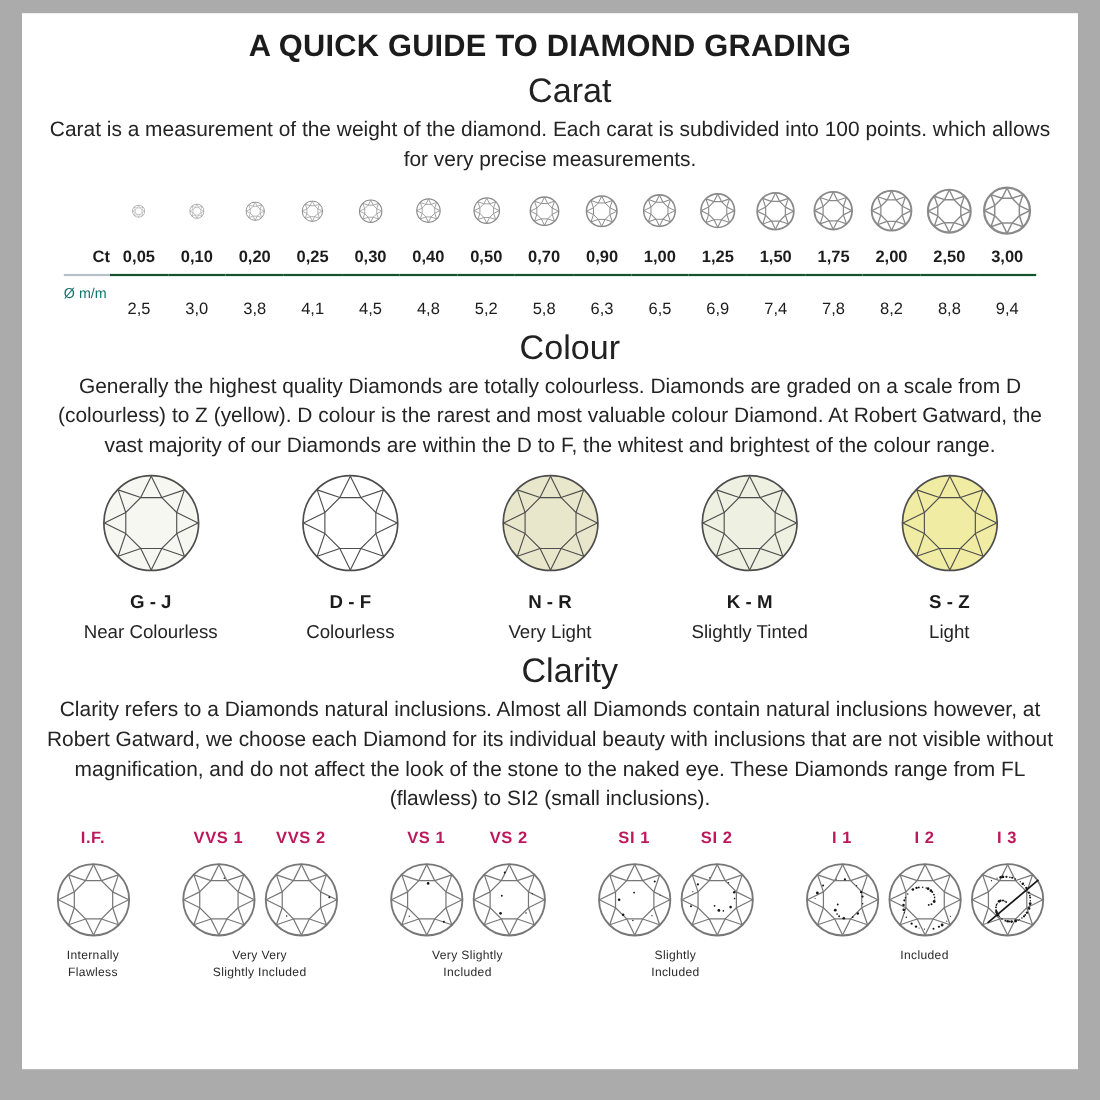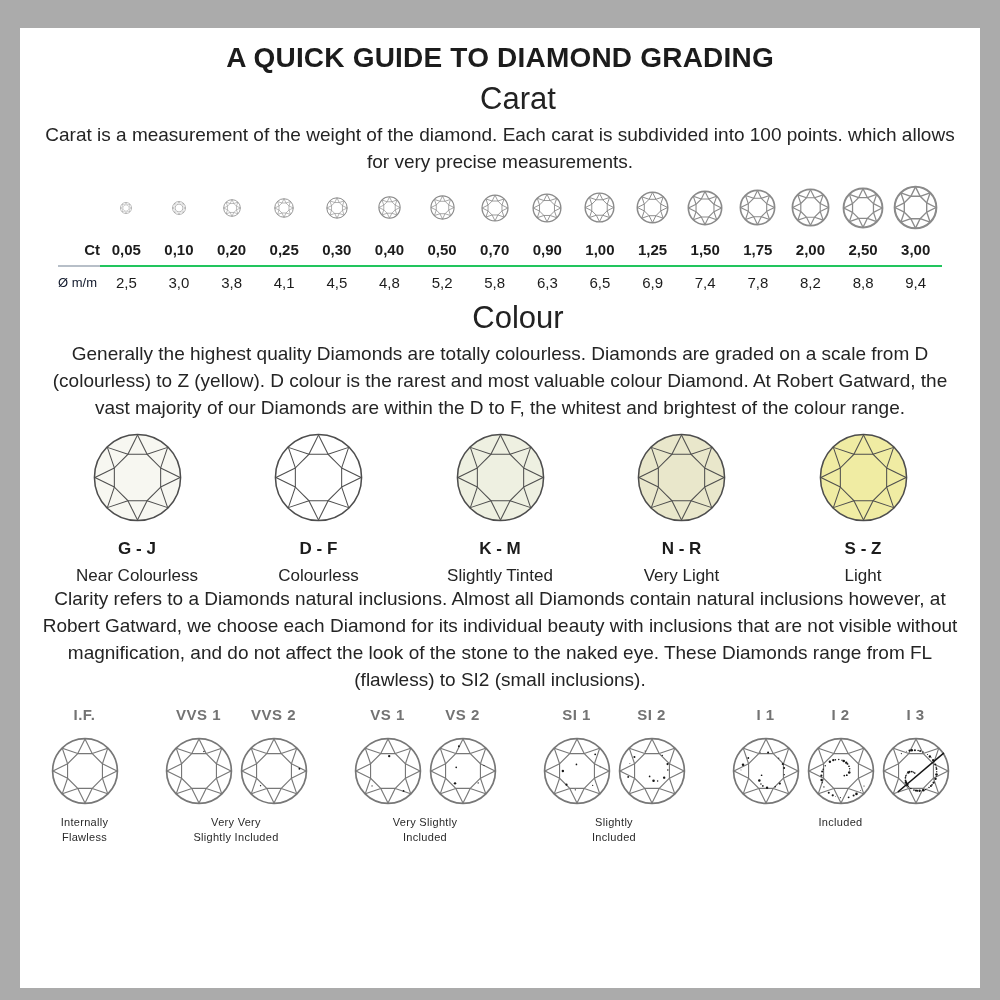--- a/index.html
+++ b/index.html
@@ -4,21 +4,21 @@
 <style>
   html,body{margin:0;padding:0;}
   body{
     width:1000px;height:1000px;
     background:#ababab;
     font-family:"Liberation Sans",sans-serif;
     color:#1c1c1c;
     position:relative;
   }
   .frame{
-    position:absolute;left:20px;top:28px;width:960px;height:960px;
+    position:absolute;left:20px;top:12px;width:960px;height:960px;
     background:#ffffff;
     text-align:center;
     overflow:hidden;
   }
   .main-title{
     font-size:28px;font-weight:700;letter-spacing:.2px;
     margin:14px auto 2px;
   }
   .section-heading{
     font-size:31px;font-weight:400;color:#222;
@@ -30,37 +30,37 @@
     max-width:932px;margin:0 auto;
   }
   
   .carat-table{
     width:884px;margin:4px auto 0;
     display:grid;grid-template-columns:42px repeat(16,1fr);
   }
   .icon-cell{height:56px;display:flex;align-items:center;justify-content:center;}
   .ct-cell{font-weight:700;font-size:15px;padding:5px 0 7px;}
   .ct-row-label{font-weight:700;font-size:15px;padding:5px 0 7px;text-align:right;}
-  .mm-cell{font-size:15px;padding:7px 0 2px;border-top:2px solid #22c55e;}
-  .mm-row-label{font-size:13px;color:#0f172a;padding:8px 0 2px;border-top:2px solid #b7bfc8;text-align:left;}
+  .mm-cell{font-size:15px;padding:21px 0 2px;border-top:2px solid #14532d;}
+  .mm-row-label{font-size:13px;color:#0f766e;padding:8px 0 2px;border-top:2px solid #b7bfc8;text-align:left;}
   
   .colour-row{
     width:906px;margin:9px auto 0;
     display:flex;justify-content:space-between;
   }
   .colour-group{width:180px;}
   .colour-range{font-size:17px;font-weight:700;margin-top:11px;}
   .colour-name{font-size:17px;margin-top:7px;color:#242424;}
   
   .clarity-strip{
     display:flex;justify-content:center;align-items:flex-start;
     gap:44px;margin-top:12px;
   }
   .stone-labels{display:flex;gap:5px;justify-content:center;margin-bottom:13px;}
-  .stone-label{width:70px;font-weight:700;font-size:15px;letter-spacing:.5px;color:#737373;}
+  .stone-label{width:70px;font-weight:700;font-size:15px;letter-spacing:.5px;color:#be185d;}
   .stones{display:flex;gap:5px;justify-content:center;}
   .stone-cell{width:70px;height:70px;}
   .clarity-desc{
     font-size:11px;line-height:1.4;margin-top:9px;color:#2a2a2a;
     white-space:pre-line;letter-spacing:.3px;
   }
   .footer-text{font-size:31px;font-weight:400;margin-top:14px;color:#111;}
 </style>
 </head>
 <body>
@@ -507,20 +507,44 @@
             <line x1="60.3" y1="25.1" x2="50.0" y2="4.2" stroke="#4d4d4d" stroke-width="1.1"></line>
             <line x1="60.3" y1="25.1" x2="82.4" y2="17.6" stroke="#4d4d4d" stroke-width="1.1"></line>
             <line x1="74.9" y1="39.7" x2="82.4" y2="17.6" stroke="#4d4d4d" stroke-width="1.1"></line>
             <line x1="74.9" y1="39.7" x2="95.8" y2="50.0" stroke="#4d4d4d" stroke-width="1.1"></line>
           </svg></div>
         <div class="colour-range">D - F</div>
         <div class="colour-name">Colourless</div>
       </div>
       <div class="colour-group">
         <div><svg width="93" height="93" viewBox="0 0 100 100">
+            <circle cx="50" cy="50" r="46.3" fill="#e9e7cb" stroke="#4d4d4d" stroke-width="1.6500000000000001"></circle>
+            <polygon points="74.9,60.3 60.3,74.9 39.7,74.9 25.1,60.3 25.1,39.7 39.7,25.1 60.3,25.1 74.9,39.7" fill="none" stroke="#4d4d4d" stroke-width="1.1"></polygon>
+            <line x1="74.9" y1="60.3" x2="95.8" y2="50.0" stroke="#4d4d4d" stroke-width="1.1"></line>
+            <line x1="74.9" y1="60.3" x2="82.4" y2="82.4" stroke="#4d4d4d" stroke-width="1.1"></line>
+            <line x1="60.3" y1="74.9" x2="82.4" y2="82.4" stroke="#4d4d4d" stroke-width="1.1"></line>
+            <line x1="60.3" y1="74.9" x2="50.0" y2="95.8" stroke="#4d4d4d" stroke-width="1.1"></line>
+            <line x1="39.7" y1="74.9" x2="50.0" y2="95.8" stroke="#4d4d4d" stroke-width="1.1"></line>
+            <line x1="39.7" y1="74.9" x2="17.6" y2="82.4" stroke="#4d4d4d" stroke-width="1.1"></line>
+            <line x1="25.1" y1="60.3" x2="17.6" y2="82.4" stroke="#4d4d4d" stroke-width="1.1"></line>
+            <line x1="25.1" y1="60.3" x2="4.2" y2="50.0" stroke="#4d4d4d" stroke-width="1.1"></line>
+            <line x1="25.1" y1="39.7" x2="4.2" y2="50.0" stroke="#4d4d4d" stroke-width="1.1"></line>
+            <line x1="25.1" y1="39.7" x2="17.6" y2="17.6" stroke="#4d4d4d" stroke-width="1.1"></line>
+            <line x1="39.7" y1="25.1" x2="17.6" y2="17.6" stroke="#4d4d4d" stroke-width="1.1"></line>
+            <line x1="39.7" y1="25.1" x2="50.0" y2="4.2" stroke="#4d4d4d" stroke-width="1.1"></line>
+            <line x1="60.3" y1="25.1" x2="50.0" y2="4.2" stroke="#4d4d4d" stroke-width="1.1"></line>
+            <line x1="60.3" y1="25.1" x2="82.4" y2="17.6" stroke="#4d4d4d" stroke-width="1.1"></line>
+            <line x1="74.9" y1="39.7" x2="82.4" y2="17.6" stroke="#4d4d4d" stroke-width="1.1"></line>
+            <line x1="74.9" y1="39.7" x2="95.8" y2="50.0" stroke="#4d4d4d" stroke-width="1.1"></line>
+          </svg></div>
+        <div class="colour-range">N - R</div>
+        <div class="colour-name">Very Light</div>
+      </div>
+      <div class="colour-group">
+        <div><svg width="93" height="93" viewBox="0 0 100 100">
             <circle cx="50" cy="50" r="46.3" fill="#eef0e1" stroke="#4d4d4d" stroke-width="1.6500000000000001"></circle>
             <polygon points="74.9,60.3 60.3,74.9 39.7,74.9 25.1,60.3 25.1,39.7 39.7,25.1 60.3,25.1 74.9,39.7" fill="none" stroke="#4d4d4d" stroke-width="1.1"></polygon>
             <line x1="74.9" y1="60.3" x2="95.8" y2="50.0" stroke="#4d4d4d" stroke-width="1.1"></line>
             <line x1="74.9" y1="60.3" x2="82.4" y2="82.4" stroke="#4d4d4d" stroke-width="1.1"></line>
             <line x1="60.3" y1="74.9" x2="82.4" y2="82.4" stroke="#4d4d4d" stroke-width="1.1"></line>
             <line x1="60.3" y1="74.9" x2="50.0" y2="95.8" stroke="#4d4d4d" stroke-width="1.1"></line>
             <line x1="39.7" y1="74.9" x2="50.0" y2="95.8" stroke="#4d4d4d" stroke-width="1.1"></line>
             <line x1="39.7" y1="74.9" x2="17.6" y2="82.4" stroke="#4d4d4d" stroke-width="1.1"></line>
             <line x1="25.1" y1="60.3" x2="17.6" y2="82.4" stroke="#4d4d4d" stroke-width="1.1"></line>
             <line x1="25.1" y1="60.3" x2="4.2" y2="50.0" stroke="#4d4d4d" stroke-width="1.1"></line>
@@ -528,44 +552,20 @@
             <line x1="25.1" y1="39.7" x2="17.6" y2="17.6" stroke="#4d4d4d" stroke-width="1.1"></line>
             <line x1="39.7" y1="25.1" x2="17.6" y2="17.6" stroke="#4d4d4d" stroke-width="1.1"></line>
             <line x1="39.7" y1="25.1" x2="50.0" y2="4.2" stroke="#4d4d4d" stroke-width="1.1"></line>
             <line x1="60.3" y1="25.1" x2="50.0" y2="4.2" stroke="#4d4d4d" stroke-width="1.1"></line>
             <line x1="60.3" y1="25.1" x2="82.4" y2="17.6" stroke="#4d4d4d" stroke-width="1.1"></line>
             <line x1="74.9" y1="39.7" x2="82.4" y2="17.6" stroke="#4d4d4d" stroke-width="1.1"></line>
             <line x1="74.9" y1="39.7" x2="95.8" y2="50.0" stroke="#4d4d4d" stroke-width="1.1"></line>
           </svg></div>
         <div class="colour-range">K - M</div>
         <div class="colour-name">Slightly Tinted</div>
-      </div>
-      <div class="colour-group">
-        <div><svg width="93" height="93" viewBox="0 0 100 100">
-            <circle cx="50" cy="50" r="46.3" fill="#e9e7cb" stroke="#4d4d4d" stroke-width="1.6500000000000001"></circle>
-            <polygon points="74.9,60.3 60.3,74.9 39.7,74.9 25.1,60.3 25.1,39.7 39.7,25.1 60.3,25.1 74.9,39.7" fill="none" stroke="#4d4d4d" stroke-width="1.1"></polygon>
-            <line x1="74.9" y1="60.3" x2="95.8" y2="50.0" stroke="#4d4d4d" stroke-width="1.1"></line>
-            <line x1="74.9" y1="60.3" x2="82.4" y2="82.4" stroke="#4d4d4d" stroke-width="1.1"></line>
-            <line x1="60.3" y1="74.9" x2="82.4" y2="82.4" stroke="#4d4d4d" stroke-width="1.1"></line>
-            <line x1="60.3" y1="74.9" x2="50.0" y2="95.8" stroke="#4d4d4d" stroke-width="1.1"></line>
-            <line x1="39.7" y1="74.9" x2="50.0" y2="95.8" stroke="#4d4d4d" stroke-width="1.1"></line>
-            <line x1="39.7" y1="74.9" x2="17.6" y2="82.4" stroke="#4d4d4d" stroke-width="1.1"></line>
-            <line x1="25.1" y1="60.3" x2="17.6" y2="82.4" stroke="#4d4d4d" stroke-width="1.1"></line>
-            <line x1="25.1" y1="60.3" x2="4.2" y2="50.0" stroke="#4d4d4d" stroke-width="1.1"></line>
-            <line x1="25.1" y1="39.7" x2="4.2" y2="50.0" stroke="#4d4d4d" stroke-width="1.1"></line>
-            <line x1="25.1" y1="39.7" x2="17.6" y2="17.6" stroke="#4d4d4d" stroke-width="1.1"></line>
-            <line x1="39.7" y1="25.1" x2="17.6" y2="17.6" stroke="#4d4d4d" stroke-width="1.1"></line>
-            <line x1="39.7" y1="25.1" x2="50.0" y2="4.2" stroke="#4d4d4d" stroke-width="1.1"></line>
-            <line x1="60.3" y1="25.1" x2="50.0" y2="4.2" stroke="#4d4d4d" stroke-width="1.1"></line>
-            <line x1="60.3" y1="25.1" x2="82.4" y2="17.6" stroke="#4d4d4d" stroke-width="1.1"></line>
-            <line x1="74.9" y1="39.7" x2="82.4" y2="17.6" stroke="#4d4d4d" stroke-width="1.1"></line>
-            <line x1="74.9" y1="39.7" x2="95.8" y2="50.0" stroke="#4d4d4d" stroke-width="1.1"></line>
-          </svg></div>
-        <div class="colour-range">N - R</div>
-        <div class="colour-name">Very Light</div>
       </div>
       <div class="colour-group">
         <div><svg width="93" height="93" viewBox="0 0 100 100">
             <circle cx="50" cy="50" r="46.3" fill="#f0eca3" stroke="#4d4d4d" stroke-width="1.6500000000000001"></circle>
             <polygon points="74.9,60.3 60.3,74.9 39.7,74.9 25.1,60.3 25.1,39.7 39.7,25.1 60.3,25.1 74.9,39.7" fill="none" stroke="#4d4d4d" stroke-width="1.1"></polygon>
             <line x1="74.9" y1="60.3" x2="95.8" y2="50.0" stroke="#4d4d4d" stroke-width="1.1"></line>
             <line x1="74.9" y1="60.3" x2="82.4" y2="82.4" stroke="#4d4d4d" stroke-width="1.1"></line>
             <line x1="60.3" y1="74.9" x2="82.4" y2="82.4" stroke="#4d4d4d" stroke-width="1.1"></line>
             <line x1="60.3" y1="74.9" x2="50.0" y2="95.8" stroke="#4d4d4d" stroke-width="1.1"></line>
             <line x1="39.7" y1="74.9" x2="50.0" y2="95.8" stroke="#4d4d4d" stroke-width="1.1"></line>
@@ -579,20 +579,21 @@
             <line x1="60.3" y1="25.1" x2="50.0" y2="4.2" stroke="#4d4d4d" stroke-width="1.1"></line>
             <line x1="60.3" y1="25.1" x2="82.4" y2="17.6" stroke="#4d4d4d" stroke-width="1.1"></line>
             <line x1="74.9" y1="39.7" x2="82.4" y2="17.6" stroke="#4d4d4d" stroke-width="1.1"></line>
             <line x1="74.9" y1="39.7" x2="95.8" y2="50.0" stroke="#4d4d4d" stroke-width="1.1"></line>
           </svg></div>
         <div class="colour-range">S - Z</div>
         <div class="colour-name">Light</div>
       </div>
     </div>
 
+  <div class="section-heading">Clarity</div>
   <div class="para">Clarity refers to a Diamonds natural inclusions. Almost all Diamonds contain natural inclusions however, at Robert Gatward, we choose each Diamond for its individual beauty with inclusions that are not visible without magnification, and do not affect the look of the stone to the naked eye. These Diamonds range from FL (flawless) to SI2 (small inclusions).</div>
   <div class="clarity-strip">
       <div class="clarity-group">
         <div class="stone-labels">
           <div class="stone-label">I.F.</div>
         </div>
         <div class="stones">
           <div class="stone-cell"><svg width="70" height="70" viewBox="0 0 100 100">
               <circle cx="50" cy="50" r="46.3" fill="#ffffff" stroke="#777777" stroke-width="2.4000000000000004"></circle>
               <polygon points="74.9,60.3 60.3,74.9 39.7,74.9 25.1,60.3 25.1,39.7 39.7,25.1 60.3,25.1 74.9,39.7" fill="none" stroke="#777777" stroke-width="1.6"></polygon>

